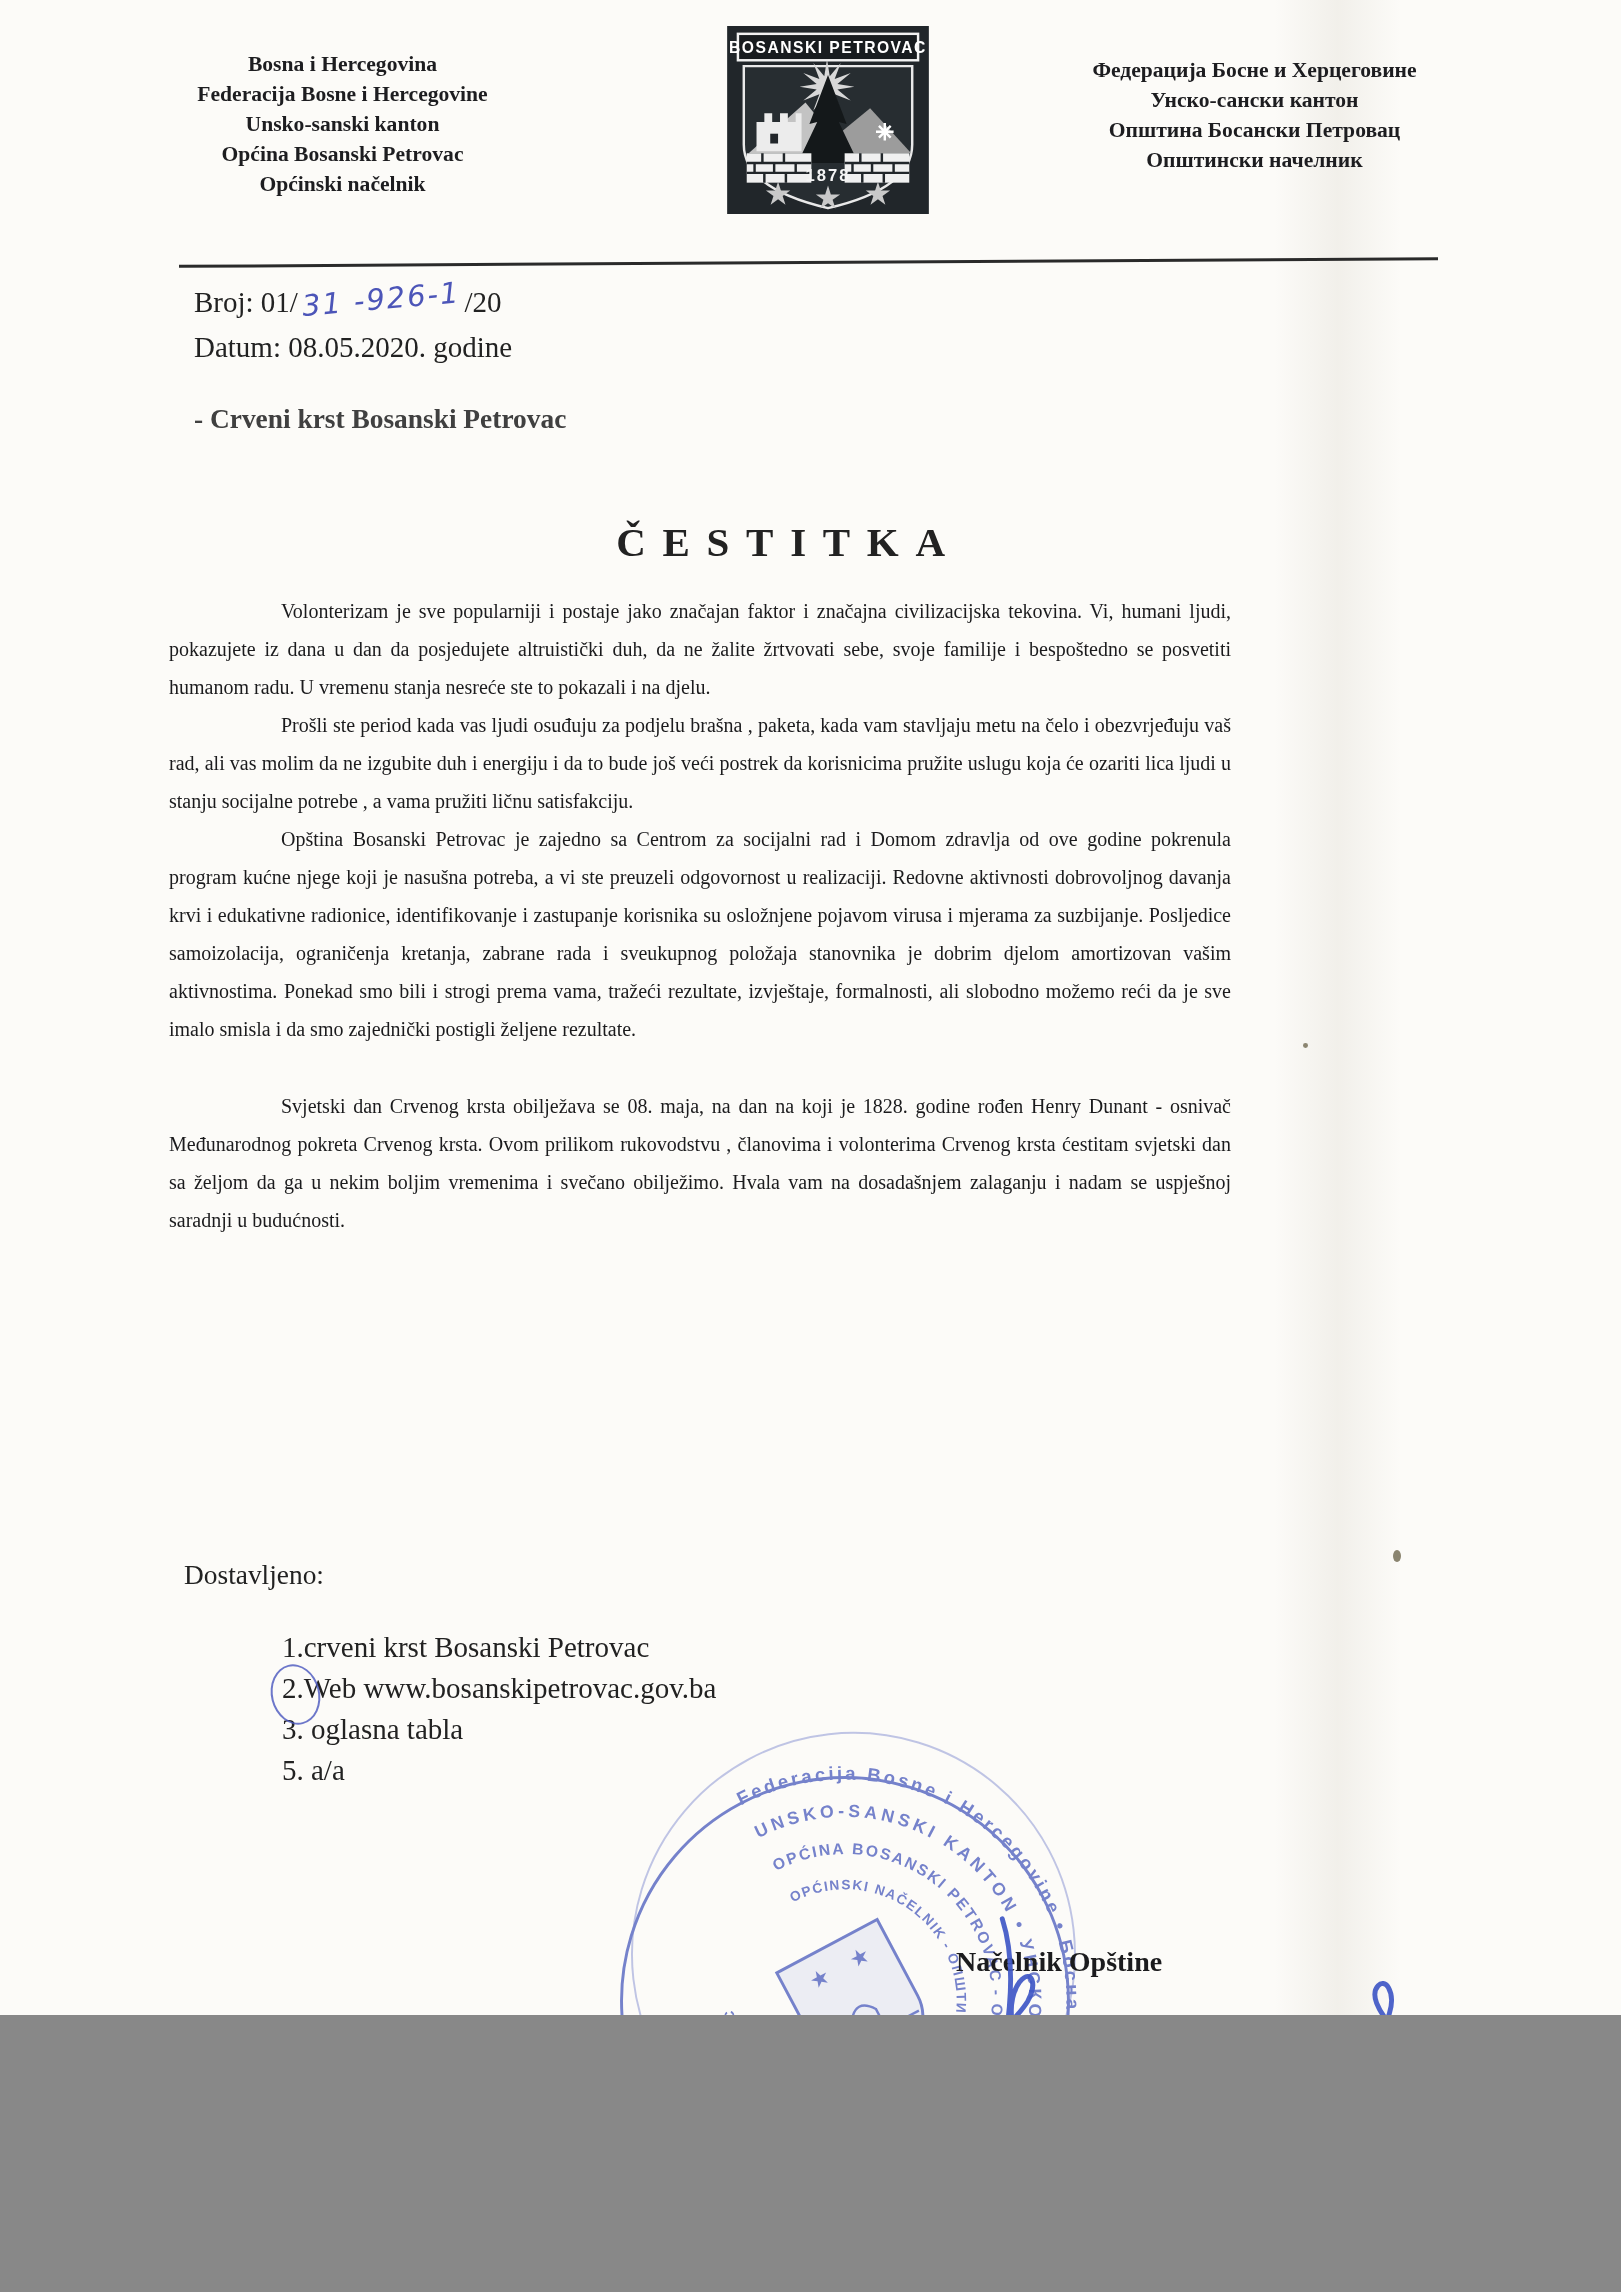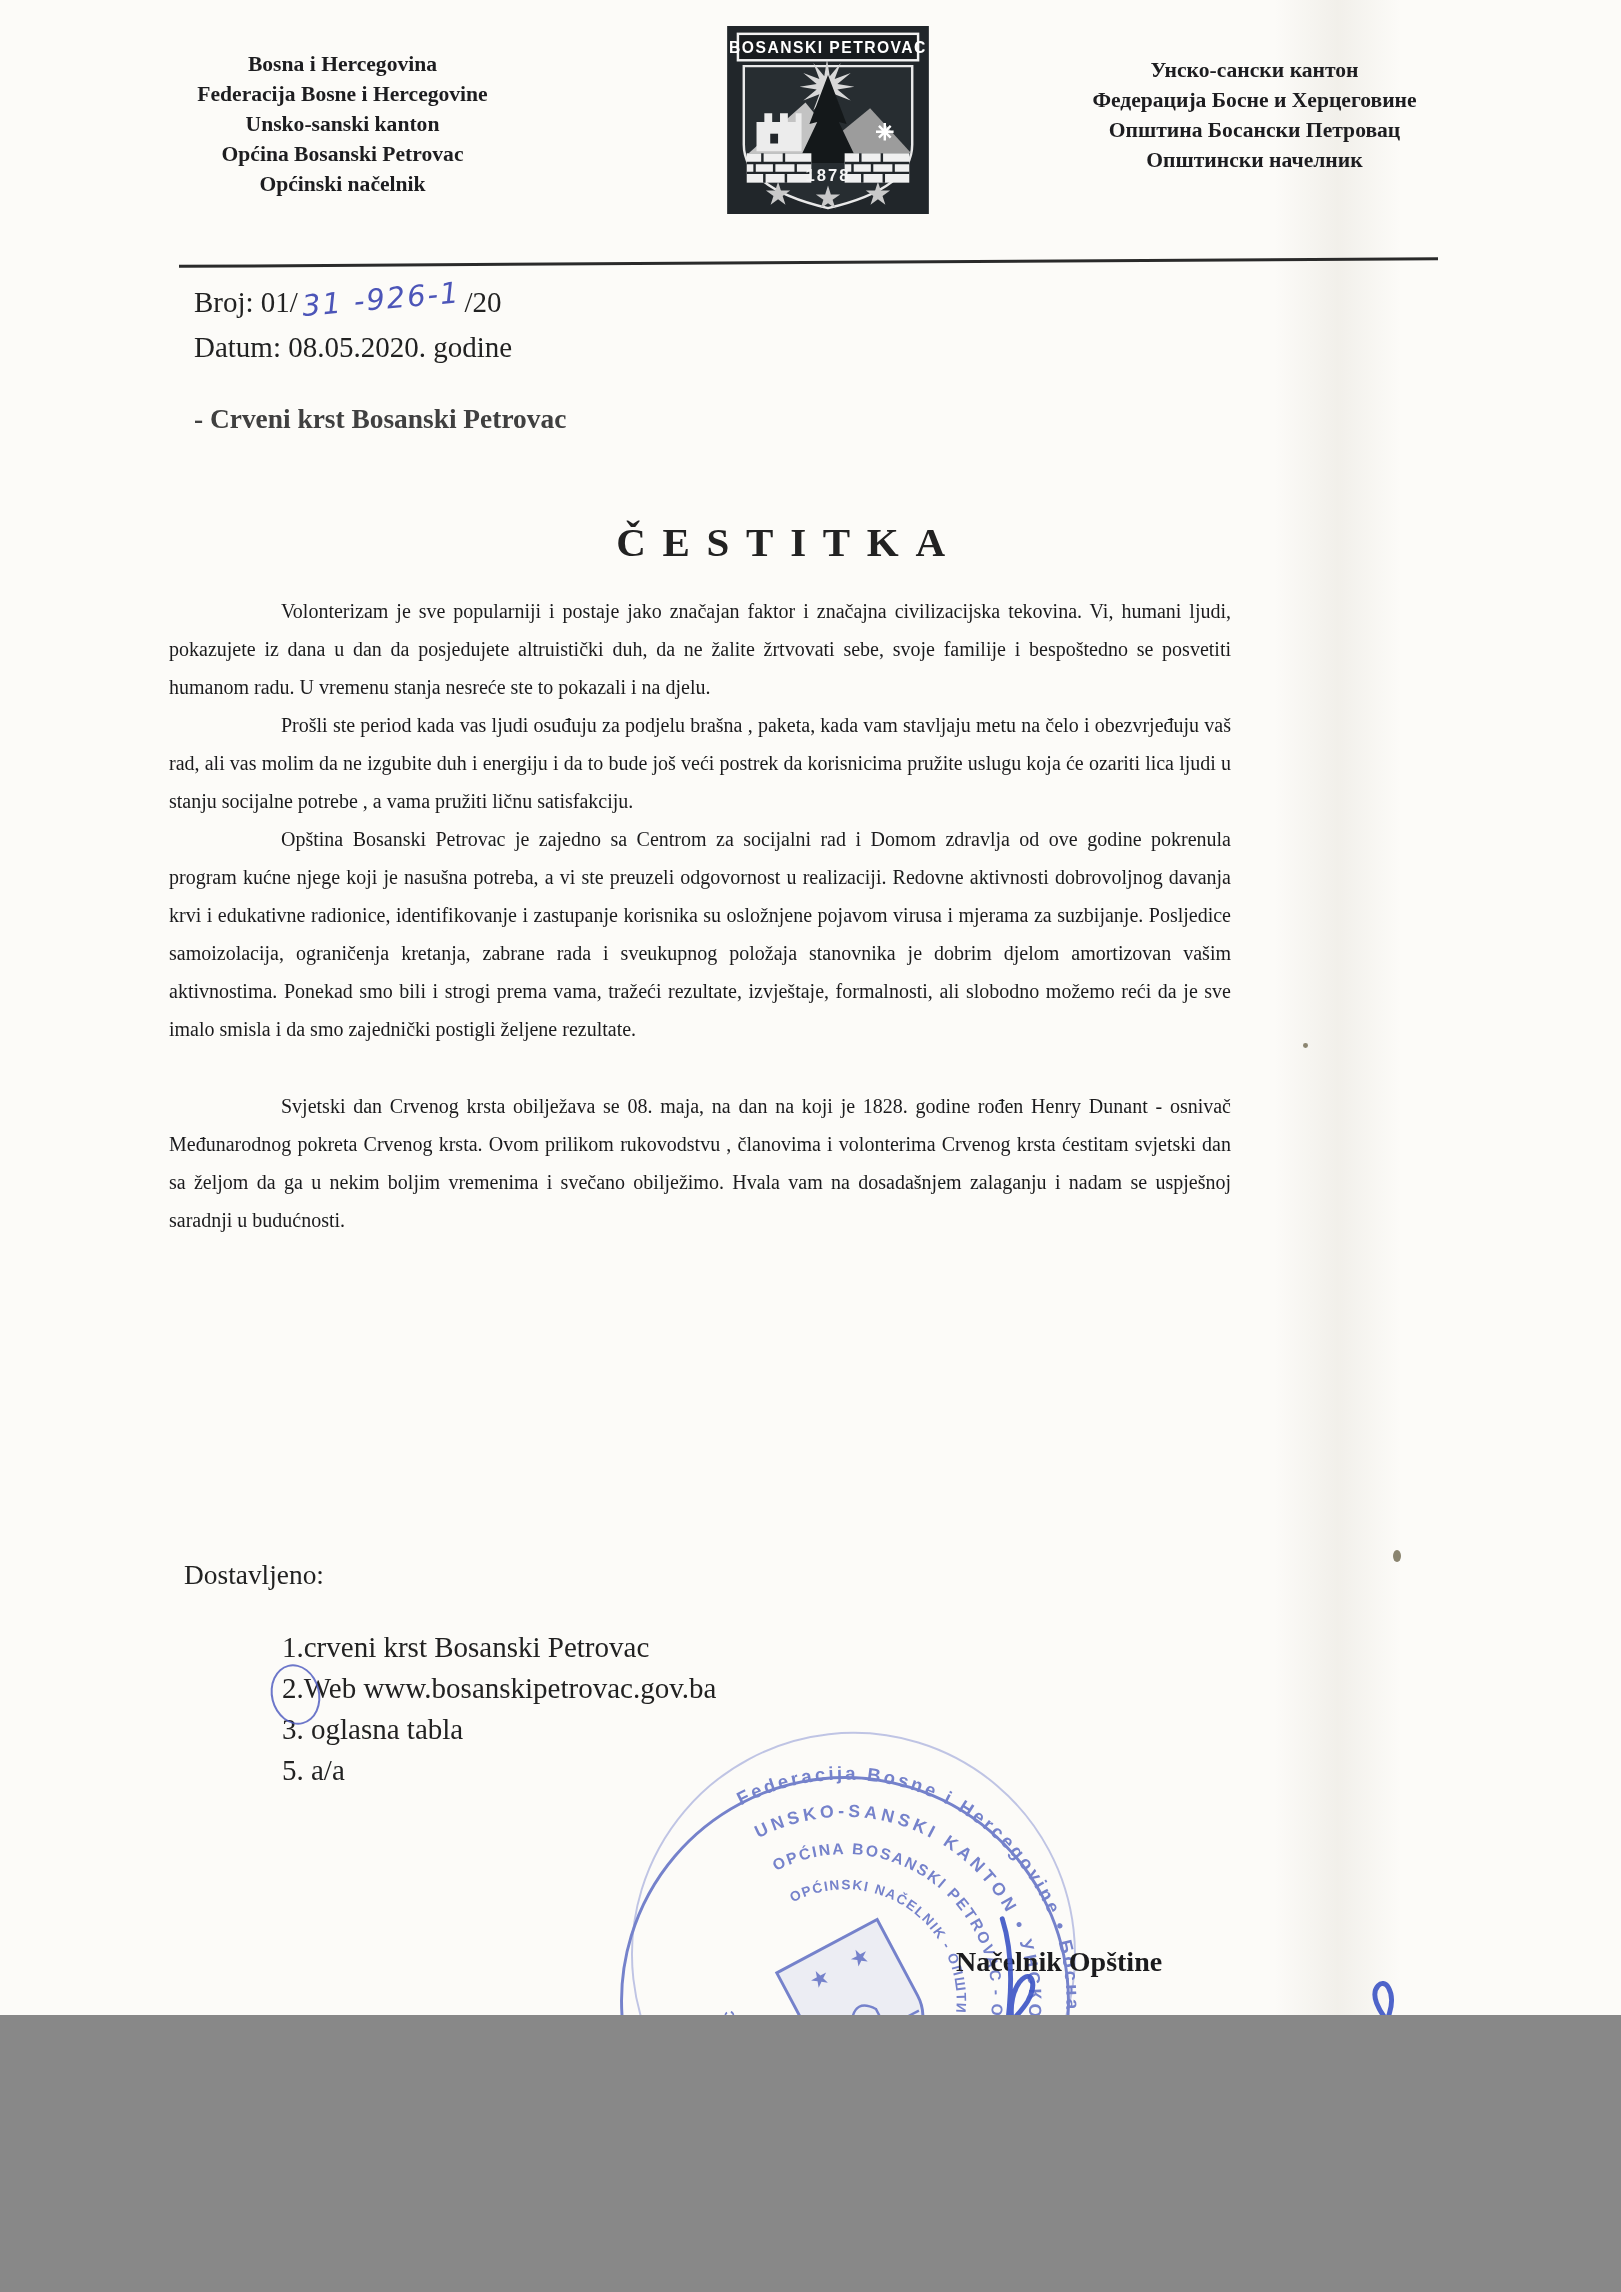--- a/index.html
+++ b/index.html
@@ -135,22 +135,22 @@
       </g>
       <text x="103" y="158" text-anchor="middle" font-family="Liberation Sans, sans-serif" font-weight="bold" font-size="17" letter-spacing="2" fill="#f5f5f5">1878</text>
 
       <use href="#bstar" transform="translate(52,172)" fill="#c9c9c9"></use>
       <use href="#bstar" transform="translate(103,176)" fill="#c9c9c9"></use>
       <use href="#bstar" transform="translate(154,172)" fill="#c9c9c9"></use>
     </svg>
   </div>
 
   <div class="abs hdr-col" style="left:990px;top:55px;width:529px;">
+    <div>Федерација Босне и Херцеговине</div>
     <div>Унско-сански кантон</div>
-    <div>Федерација Босне и Херцеговине</div>
     <div>Општина Босански Петровац</div>
     <div>Општински начелник</div>
   </div>
 
   <div class="abs hdr-rule" style="left:179px;top:261px;width:1259px;"></div>
 
   <div class="abs" style="left:194px;top:280px;">
     <div class="meta-line">
       <span>Broj: 01/</span><span class="handwritten">31 -926-1</span><span>/20</span>
     </div>

